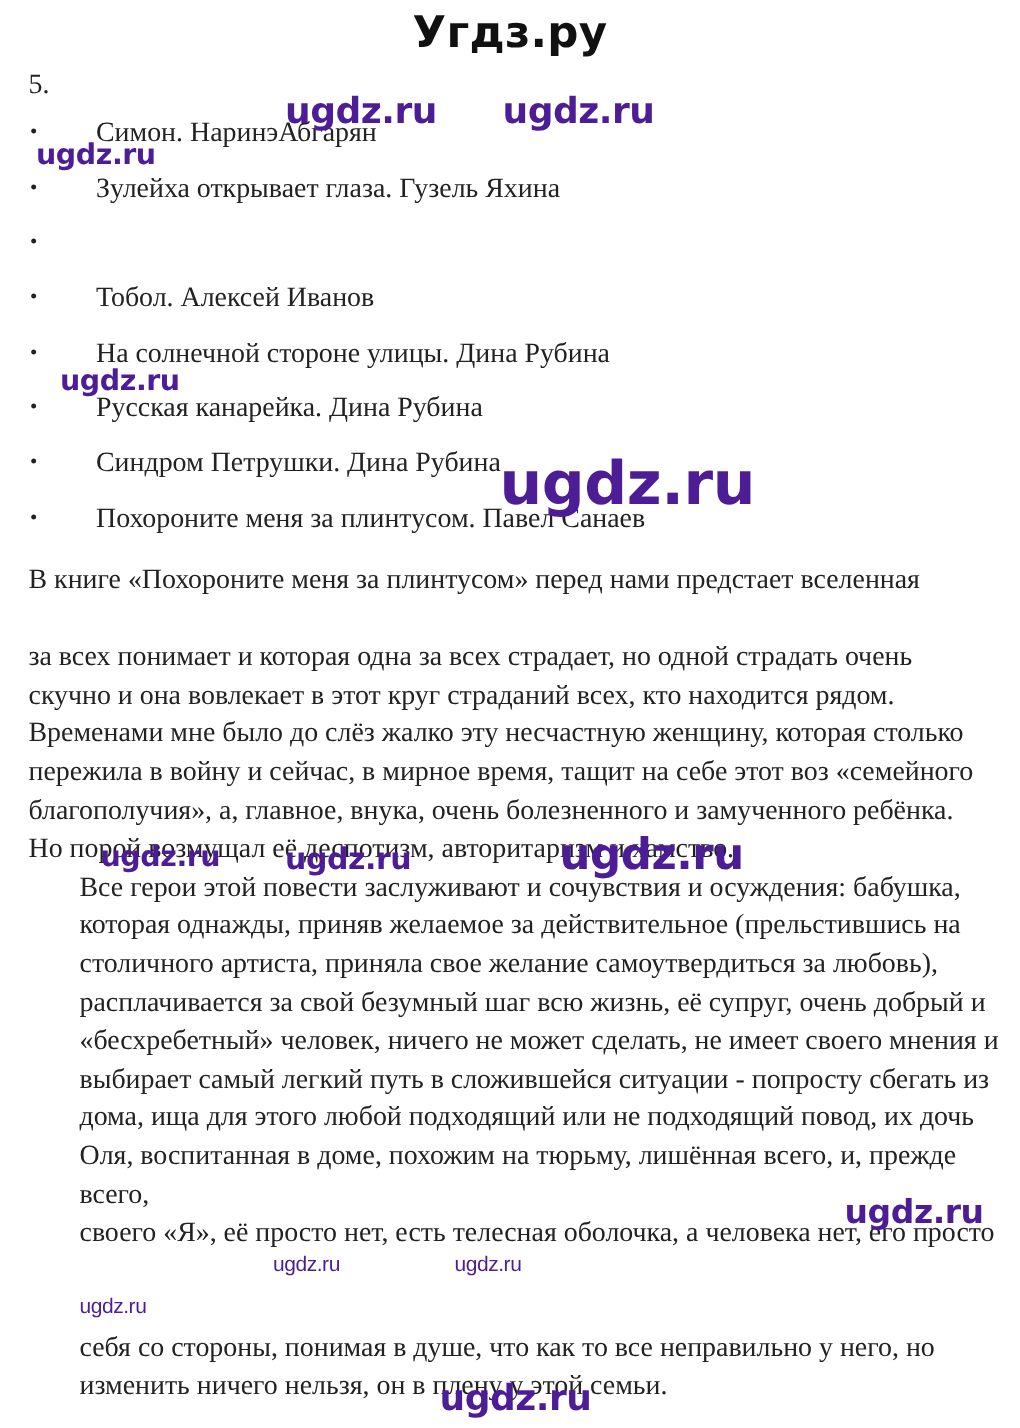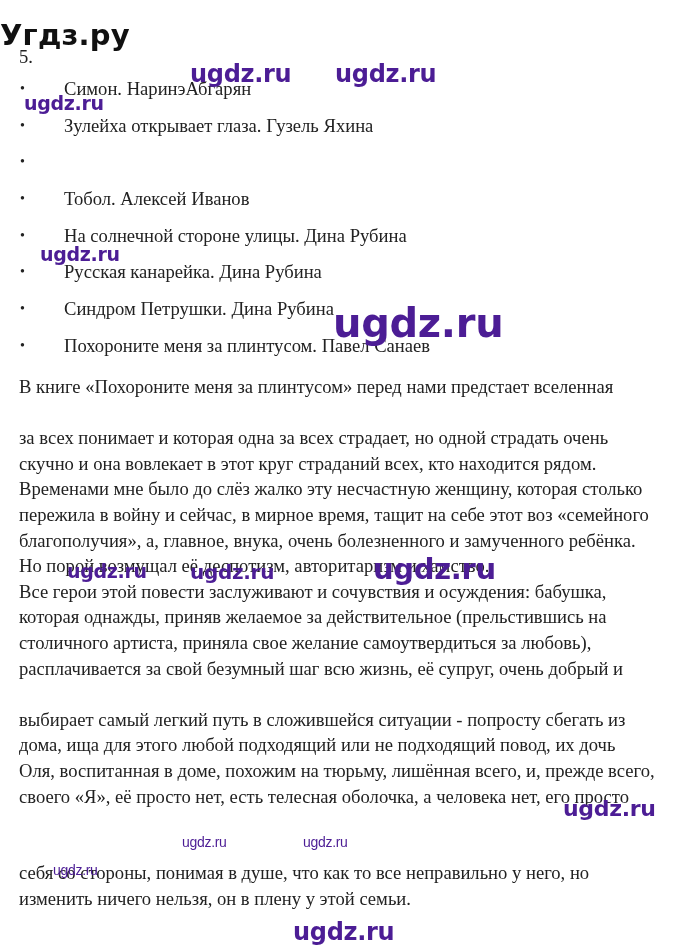--- a/index.html
+++ b/index.html
@@ -12,26 +12,26 @@
       height: 952px;
       position: relative;
       overflow: hidden;
       color: #1a1a1a;
     }
     .site-title {
       position: absolute;
       top: 4px;
       left: 0;
       width: 680px;
+      text-align: center;
       font-family: "DejaVu Sans", sans-serif;
       font-size: 29px;
       font-weight: bold;
       color: #111;
       letter-spacing: 0.2px;
-      margin-top: 14px;
     }
     .doc {
       position: absolute;
       left: 19px;
       top: 40px;
       width: 650px;
       font-family: "Liberation Serif", serif;
       font-size: 18.6px;
       color: #222;
     }
@@ -66,20 +66,21 @@
       top: 334px;
       left: 0;
       width: 650px;
     }
     .essay p {
       margin: 0 0 0 0;
       line-height: 25.6px;
     }
     .essay p + p {
       margin-top: 0px;
+      margin-left: 34px;
     }
     .wm {
       position: absolute;
       font-family: "DejaVu Sans", sans-serif;
       font-weight: bold;
       color: #4c1d95;
       white-space: nowrap;
       letter-spacing: -0.3px;
     }
     .wm.cond {
@@ -114,21 +115,21 @@
       <span>Временами мне было до слёз жалко эту несчастную женщину, которая столько</span><br>
       <span>пережила в войну и сейчас, в мирное время, тащит на себе этот воз «семейного</span><br>
       <span>благополучия», а, главное, внука, очень болезненного и замученного ребёнка.</span><br>
       <span>Но порой возмущал её деспотизм, авторитаризм и хамство.</span>
     </p>
     <p>
       <span>Все герои этой повести заслуживают и сочувствия и осуждения: бабушка,</span><br>
       <span>которая однажды, приняв желаемое за действительное (прельстившись на</span><br>
       <span>столичного артиста, приняла свое желание самоутвердиться за любовь),</span><br>
       <span>расплачивается за свой безумный шаг всю жизнь, её супруг, очень добрый и</span><br>
-      <br>
+      <span>«бесхребетный» человек, ничего не может сделать, не имеет своего мнения и</span><br>
       <span>выбирает самый легкий путь в сложившейся ситуации - попросту сбегать из</span><br>
       <span>дома, ища для этого любой подходящий или не подходящий повод, их дочь</span><br>
       <span>Оля, воспитанная в доме, похожим на тюрьму, лишённая всего, и, прежде всего,</span><br>
       <span>своего «Я», её просто нет, есть телесная оболочка, а человека нет, его просто</span><br>
       <br>
       <br>
       <span>себя со стороны, понимая в душе, что как то все неправильно у него, но</span><br>
       <span>изменить ничего нельзя, он в плену у этой семьи.</span>
     </p>
   </div>

